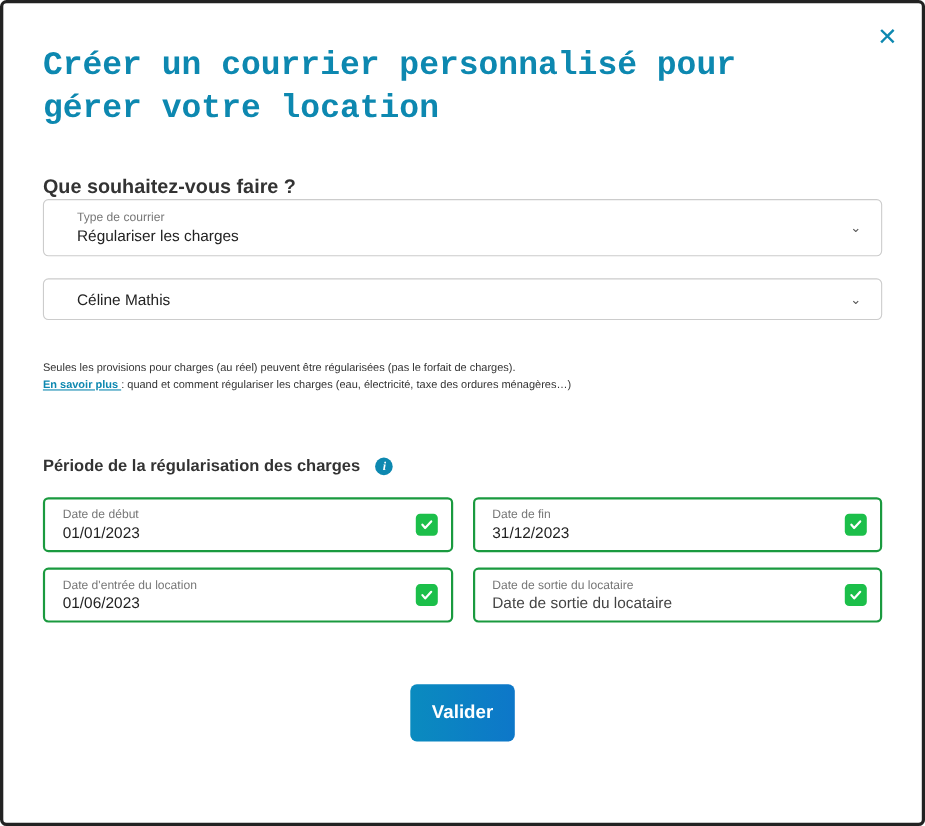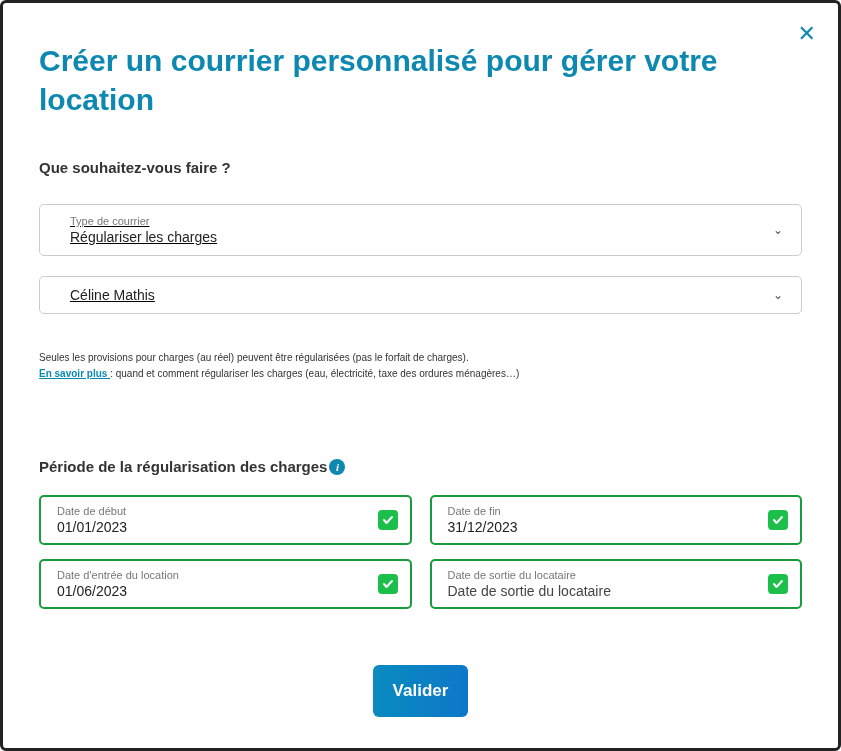--- a/index.html
+++ b/index.html
@@ -1,27 +1,27 @@
 <!DOCTYPE html>
 <html><head>
 <meta charset="utf-8">
 <style>
   * { box-sizing: border-box; margin: 0; padding: 0; }
   html, body { width: 841px; height: 751px; font-family: -apple-system, BlinkMacSystemFont, "Segoe UI", Arial, sans-serif; }
   body { background: #fff; border: 3px solid #222; border-radius: 6px; position: relative; padding: 28px 36px 30px 36px; }
   .close-btn { position: absolute; top: 20px; right: 22px; color: #0d88b0; font-size: 22px; cursor: pointer; line-height:1; }
-  h1.title { color: #0d88b0; font-size: 30px; font-weight: 700; line-height: 1.3; margin-top: 10px; margin-bottom: 40px; max-width: 720px; }
-  .section-label { color: #333; font-size: 15px; font-weight:600; margin-bottom: 28px; }
-  .select-field { border:1px solid #ccc; border-radius:5px; padding:10px 18px 10px 30px; margin-bottom:20px; background:#fff; position:relative; cursor:pointer;text-decoration:underline; }
+  h1.title { color: #0d88b0; font-size: 30px; font-weight: 700; line-height: 1.3; margin-top: 10px; margin-bottom: 40px; max-width: 720px; font-family: Liberation Mono, monospace; }
+  .section-label { color: #333; font-size: 18px; font-weight:600; margin-bottom: 1px; }
+  .select-field { border:1px solid #ccc; border-radius:5px; padding:10px 18px 10px 30px; margin-bottom:20px; background:#fff; position:relative; cursor:pointer; }
   .select-field .floating { font-size:11px; color:#777; margin-bottom:2px; }
   .select-field .value { font-size:14px; color:#222; }
   .select-field .chev { position:absolute; right:18px; top:50%; transform:translateY(-50%); color:#555; font-size:12px; }
   .info-block { margin-top: 36px; font-size:10px; color:#333; line-height:1.6; }
   .info-block a { color:#0d88b0; text-decoration:underline; font-weight:600; }
-  .period-label { margin-top:76px; font-size:15px; color:#333; font-weight:600; display:flex; align-items:center; gap:2px;text-align:right; }
+  .period-label { margin-top:56px; font-size:15px; color:#333; font-weight:600; display:flex; align-items:center; gap:14px;text-align:right; }
   .info-icon { display:inline-flex; align-items:center; justify-content:center; width:16px; height:16px; border-radius:50%; background:#0d88b0; color:#fff; font-size:11px; font-style:italic; font-family:Georgia,serif; font-weight:bold; }
   .grid { display:grid; grid-template-columns:1fr 1fr; gap:14px 18px; margin-top:20px; }
   .date-field { border:2px solid #1a9a3f; border-radius:5px; padding:8px 14px 8px 16px; position:relative; background:#fff; cursor:pointer; }
   .date-field .floating { font-size:11px; color:#777; margin-bottom:2px; }
   .date-field .value { font-size:14px; color:#222; }
   .date-field .value.placeholder { color:#444; font-weight:500; }
   .check-badge { position:absolute; right:12px; top:50%; transform:translateY(-50%); width:20px; height:20px; background:#1cbf4a; border-radius:4px; display:flex; align-items:center; justify-content:center; }
   .check-badge svg { width:12px; height:12px; }
   .footer { display:flex; justify-content:center; margin-top:56px; }
   .submit-btn { background: linear-gradient(90deg,#0a8bbf 0%,#0d77c9 100%); color:#fff; border:none; border-radius:6px; font-size:17px; font-weight:600; padding:16px 20px; cursor:pointer; }

